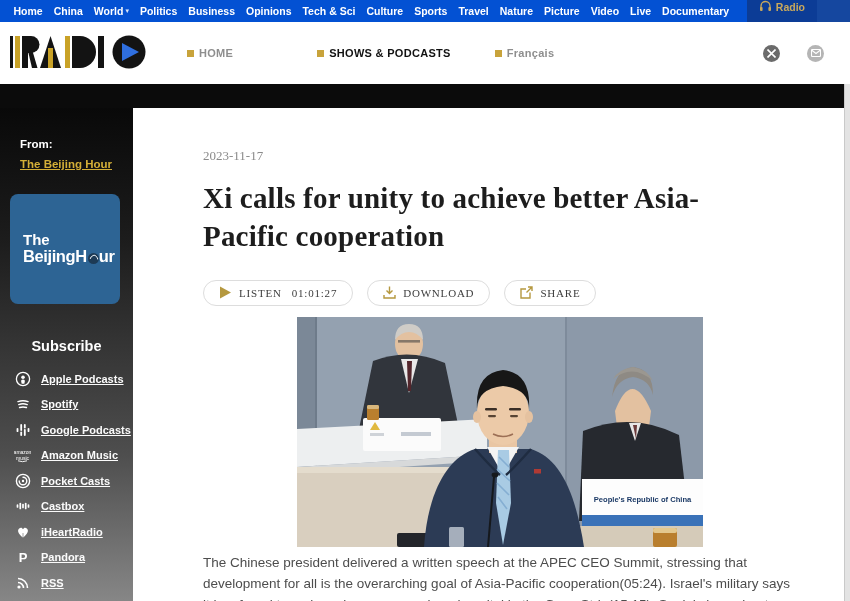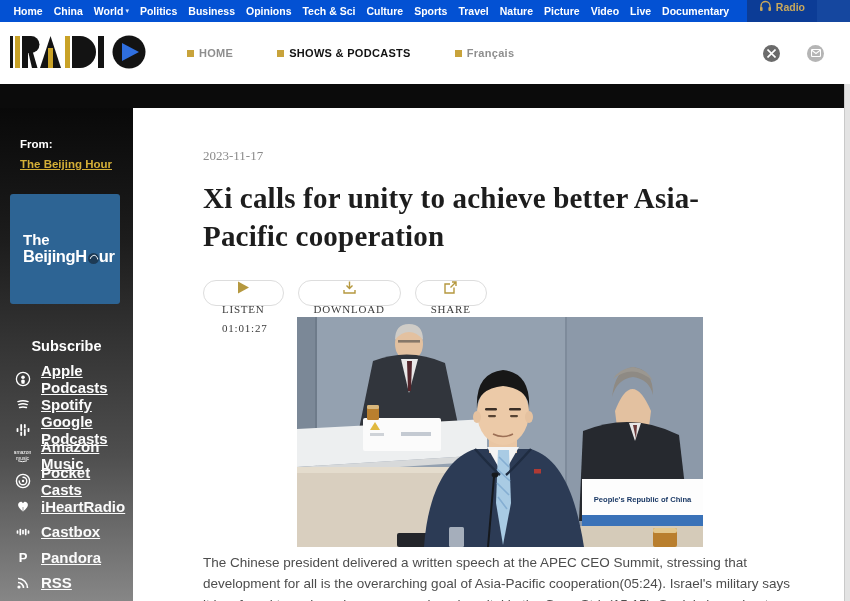--- a/index.html
+++ b/index.html
@@ -21,65 +21,65 @@
   .rt-item{display:flex;align-items:center;gap:4px;cursor:pointer;}
   .radio-label{color:#c9a85c;font-weight:700;}
   .tv-label{color:#fff;font-weight:700;}
   .search-box{background:#15479f;width:33px;display:flex;align-items:center;justify-content:center;cursor:pointer;}
   
   .header{height:62px;background:#fff;display:flex;align-items:center;padding:0 18px 0 10px;}
   .logo{cursor:pointer;margin-top:2px;}
   .header-menu{display:flex;align-items:center;margin-left:40px;gap:44px;}
   .menu-item{display:flex;align-items:center;gap:5px;font-size:11px;font-weight:700;
     letter-spacing:.3px;color:#8e8e8e;cursor:pointer;}
-  .menu-item.active{color:#111;}
+  .menu-item.active{color:#111;margin-left:40px;}
   .gold-sq{width:7px;height:7px;background:#c8a33b;display:inline-block;}
   .header-icons{margin-left:auto;display:flex;align-items:center;gap:27px;padding-right:8px;}
   .icon-circle{width:17px;height:17px;border-radius:50%;display:flex;align-items:center;justify-content:center;cursor:pointer;}
   .x-circle{background:#6b6b6b;}
   .mail-circle{background:#b5b5b5;}
   
   .black-band{height:24px;background:#0b0b0b;}
   
   .main-row{display:flex;height:597px;}
   .sidebar{
     width:133px;flex:0 0 133px;
     background:linear-gradient(#090909 0%,#1c1c1c 22%,#4e4e4e 58%,#858585 82%,#a8a8a8 100%);
     color:#fff;overflow:hidden;
   }
   .from-label{font-size:11.5px;font-weight:700;margin:30px 0 8px 20px;}
   .show-link{display:block;margin:0 0 0 20px;font-size:11.5px;font-weight:700;
     color:#d4af37;text-decoration:underline;cursor:pointer;}
   .bh-logo{
-    width:110px;height:110px;background:#2d6494;border-radius:3px;margin:24px 0 0 10px;
+    width:110px;height:110px;background:#2d6494;border-radius:8px;margin:24px 0 0 10px;
     display:flex;flex-direction:column;justify-content:center;padding-left:13px;box-sizing:border-box;
     cursor:pointer;
   }
   .bh-line1{font-size:15px;font-weight:800;line-height:1;}
   .bh-line2{font-size:16.5px;font-weight:800;line-height:1.15;letter-spacing:-.4px;display:flex;align-items:center;}
   .globe{width:11px;height:11px;border-radius:50%;background:#1d3a55;position:relative;display:inline-block;margin:3px 0 0 1px;}
   .globe::after{content:"";position:absolute;left:2px;top:2px;width:6px;height:6px;border-radius:50%;
     border:1.4px solid #e8eef4;border-left-color:transparent;border-bottom-color:transparent;transform:rotate(-40deg);}
   .subscribe-title{text-align:center;font-size:14.5px;font-weight:700;margin:34px 0 12px 0;}
   .subscribe{list-style:none;margin:0;padding:0;}
   .subscribe li{display:flex;align-items:center;height:25.5px;padding-left:14px;cursor:pointer;}
   .sub-icon{width:17px;height:17px;flex:0 0 17px;display:flex;align-items:center;justify-content:center;margin-right:10px;}
-  .subscribe a{color:#fbfbfb;font-size:15px;font-weight:600;text-decoration:underline;}
+  .subscribe a{color:#fbfbfb;font-size:11px;font-weight:600;text-decoration:underline;}
   
   .content{flex:1;background:#fff;padding:40px 0 5px 70px;box-sizing:border-box;overflow:hidden;}
   .date{font-family:"Liberation Serif","DejaVu Serif",serif;font-size:13px;color:#8a8a8a;}
   .title{
     font-family:"Liberation Serif","DejaVu Serif",serif;font-size:29px;font-weight:700;
     color:#1d1d1d;line-height:1.3;margin:16px 0 0 0;max-width:565px;letter-spacing:.2px;
   }
   .actions{display:flex;gap:14px;margin-top:25px;}
   .pill{
     display:flex;align-items:center;gap:7px;height:26px;padding:0 15px;border:1px solid #ddd;
     border-radius:14px;background:#fff;cursor:pointer;
-    font-family:"Liberation Serif","DejaVu Serif",serif;font-size:11px;letter-spacing:.8px;color:#3c3c3c;flex-direction:column;
+    font-family:"Liberation Serif","DejaVu Serif",serif;font-size:11px;letter-spacing:.8px;color:#3c3c3c;
   }
   .pill .time{margin-left:3px;}
   .photo-wrap{margin:11px 0 0 94px;width:406px;height:230px;line-height:0;}
   .body-text{
     margin:5px 0 0 0;width:592px;font-size:13.5px;color:#4d4d4d;line-height:1.56;
   }
   
   .scrollbar-strip{
     position:absolute;right:0;top:84px;width:5px;height:517px;
     background:#e3e3e3;border-left:1px solid #c9c9c9;cursor:pointer;
@@ -252,37 +252,37 @@
               <circle cx="8" cy="8" r="6.6" fill="none" stroke="#fff" stroke-width="1.4"></circle>
               <path d="M8,4.2 A3.8,3.8 0 1 1 4.2,8" fill="none" stroke="#fff" stroke-width="1.4" stroke-linecap="round"></path>
               <circle cx="8" cy="8" r="1.2" fill="#fff"></circle>
             </svg>
         </span>
         <a>Pocket Casts</a>
       </li>
       <li>
         <span class="sub-icon">
           <svg width="16" height="16" viewBox="0 0 16 16">
-              <path d="M8,13.5 C3,9.5 2,6.3 4.2,4.4 C5.8,3.1 7.3,3.8 8,5.2 C8.7,3.8 10.2,3.1 11.8,4.4 C14,6.3 13,9.5 8,13.5 Z" fill="#fff"></path>
-              <line x1="8" y1="9" x2="8" y2="13.5" stroke="#8a8a8a" stroke-width="0.8"></line>
-            </svg>
-        </span>
-        <a>iHeartRadio</a>
-      </li>
-      <li>
-        <span class="sub-icon">
-          <svg width="16" height="16" viewBox="0 0 16 16">
               <line x1="2.5" y1="7" x2="2.5" y2="9" stroke="#fff" stroke-width="1.7" stroke-linecap="round"></line>
               <line x1="5.3" y1="5.5" x2="5.3" y2="10.5" stroke="#fff" stroke-width="1.7" stroke-linecap="round"></line>
               <line x1="8" y1="6.5" x2="8" y2="9.5" stroke="#fff" stroke-width="1.7" stroke-linecap="round"></line>
               <line x1="10.7" y1="5.5" x2="10.7" y2="10.5" stroke="#fff" stroke-width="1.7" stroke-linecap="round"></line>
               <line x1="13.5" y1="7" x2="13.5" y2="9" stroke="#fff" stroke-width="1.7" stroke-linecap="round"></line>
             </svg>
         </span>
         <a>Castbox</a>
+      </li>
+      <li>
+        <span class="sub-icon">
+          <svg width="16" height="16" viewBox="0 0 16 16">
+              <path d="M8,13.5 C3,9.5 2,6.3 4.2,4.4 C5.8,3.1 7.3,3.8 8,5.2 C8.7,3.8 10.2,3.1 11.8,4.4 C14,6.3 13,9.5 8,13.5 Z" fill="#fff"></path>
+              <line x1="8" y1="9" x2="8" y2="13.5" stroke="#8a8a8a" stroke-width="0.8"></line>
+            </svg>
+        </span>
+        <a>iHeartRadio</a>
       </li>
       <li>
         <span class="sub-icon">
           <svg width="16" height="16" viewBox="0 0 16 16">
               <text x="8" y="12.5" text-anchor="middle" font-size="13" font-weight="bold" fill="#fff" font-family="Liberation Sans,sans-serif">P</text>
             </svg>
         </span>
         <a>Pandora</a>
       </li>
       <li>

